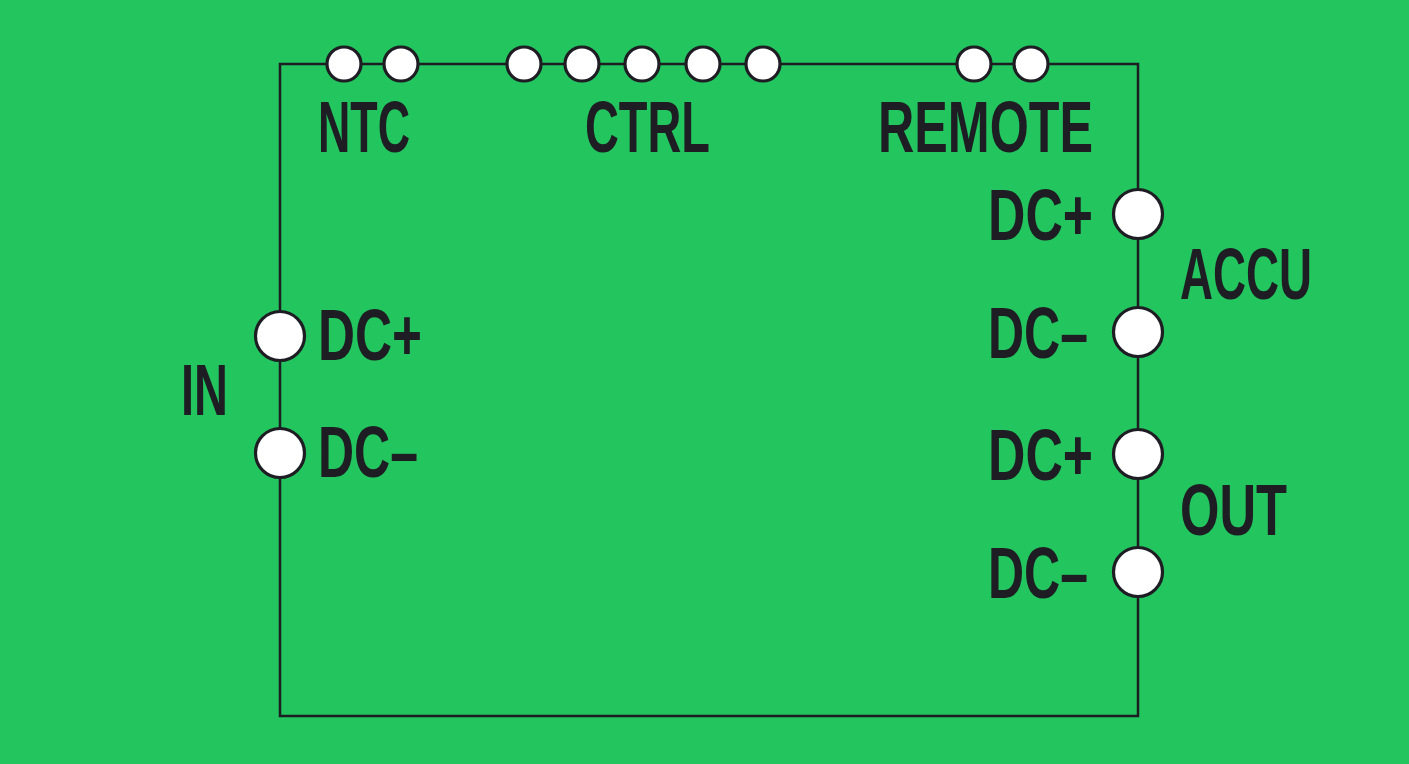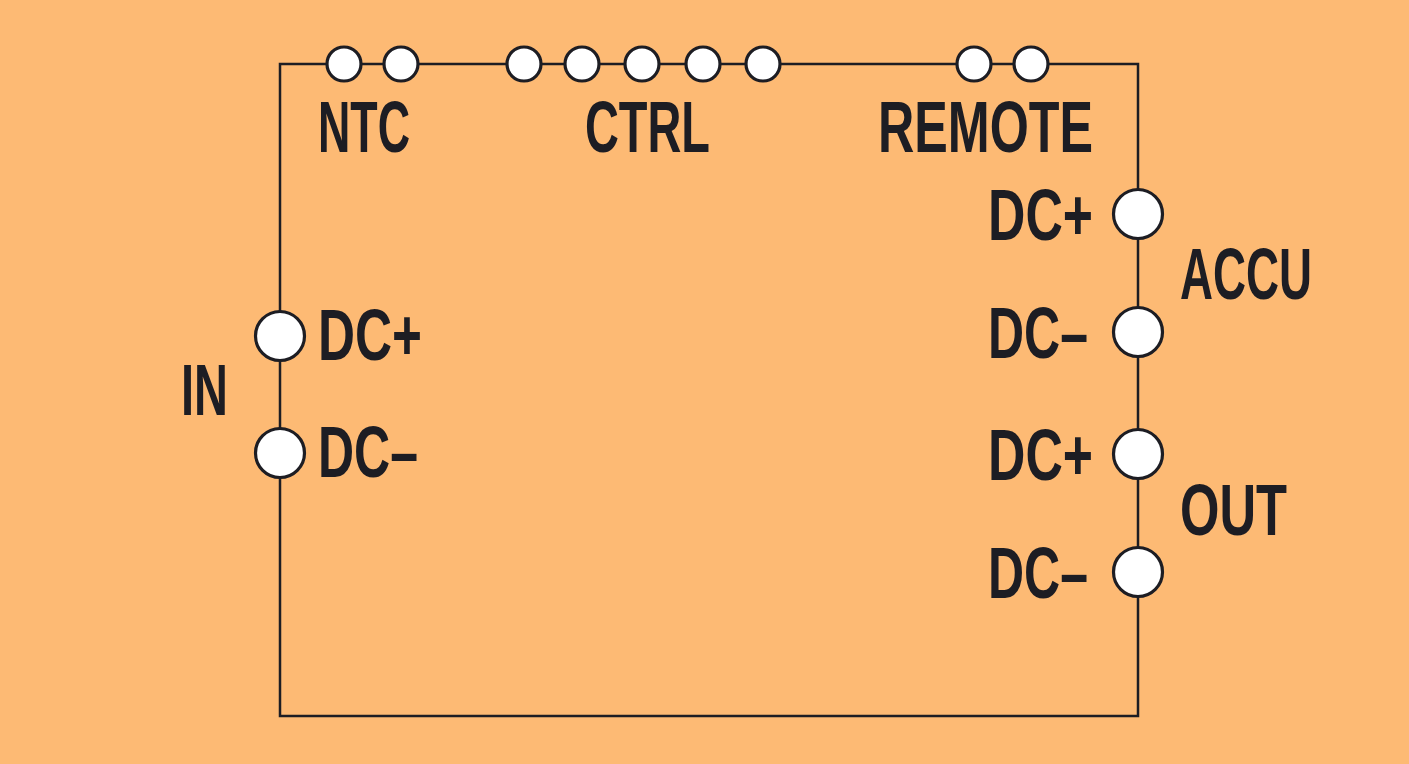--- a/index.html
+++ b/index.html
@@ -7,21 +7,21 @@
     padding: 0;
     background: #ffffff;
     width: 1409px;
     height: 764px;
     overflow: hidden;
   }
   .stage {
     position: relative;
     width: 1409px;
     height: 764px;
-    background: #fdba74;
+    background: #22c55e;
   }
   svg { display: block; }
   .outline {
     fill: none;
     stroke: #1d1d23;
     stroke-width: 2.5;
   }
   .terminal {
     fill: #ffffff;
     stroke: #1d1d23;

